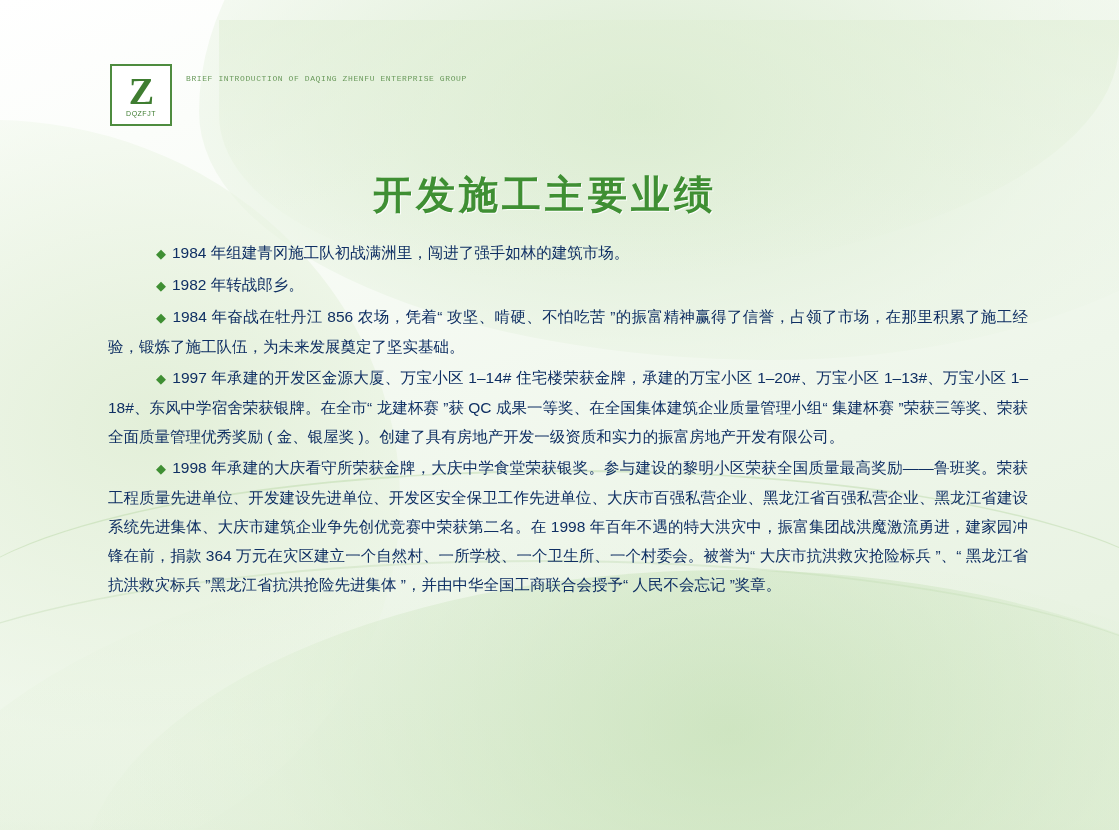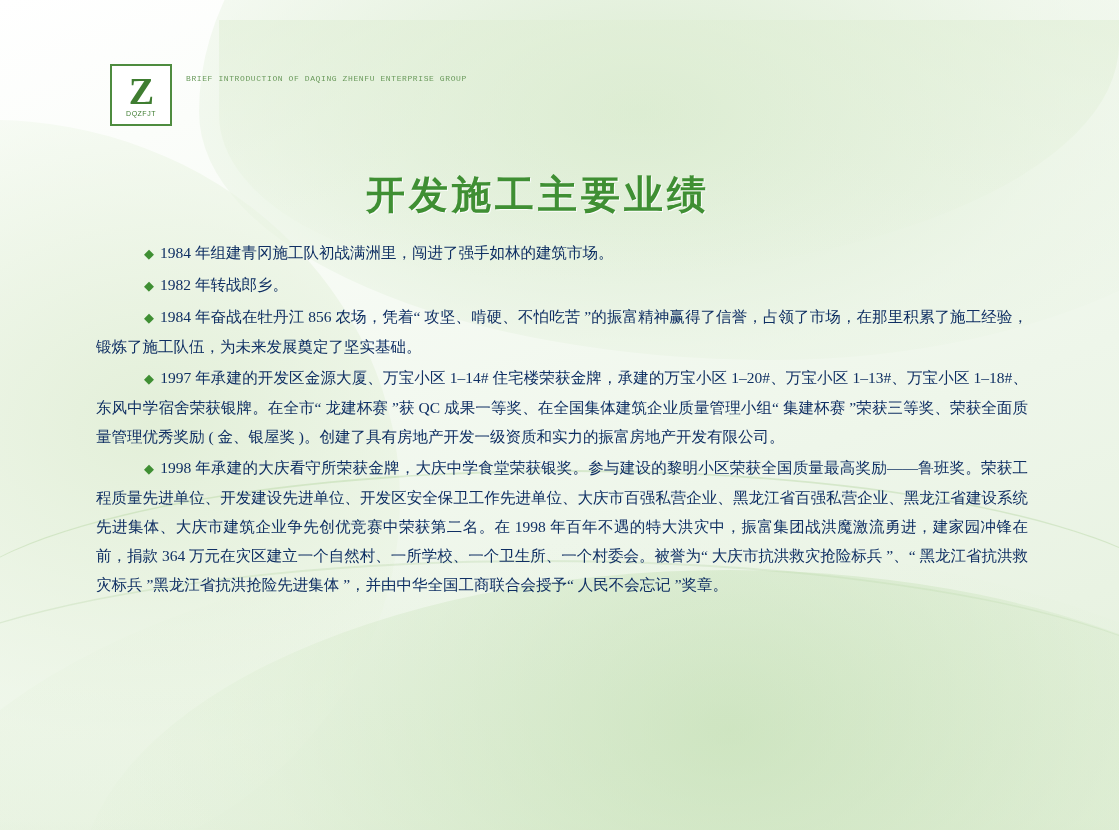--- a/index.html
+++ b/index.html
@@ -138,21 +138,21 @@
     color: #6a9a5c;
     letter-spacing: 0.6px;
     margin-top: 6px;
     font-family: Liberation Mono, monospace;
   }
 
   
   .doc-title {
     position: absolute;
     top: 168px;
-    left: 8px;
+    left: 15px;
     width: 1060px;
     text-align: center;
     font-family: "Liberation Serif", serif;
     font-weight: bold;
     font-size: 39px;
     letter-spacing: 4px;
     color: #3f8f33;
     text-shadow: 1px 1px 0 rgba(255,255,255,0.85);
   }
 
@@ -162,23 +162,22 @@
     top: 238px;
     left: 96px;
     width: 932px;
     font-family: "Liberation Sans", sans-serif;
     font-size: 15.5px;
     line-height: 29px;
     color: #0f2f63;
     text-align: justify;
   }
   .para {
-    margin: 0 0 2px 0;
+    margin: 0 0 2px 12px;
     text-indent: 0;
-    font-family: Liberation Serif, serif;
   }
   .para .bullet {
     color: #3f8f33;
     font-size: 13px;
     margin-right: 6px;
   }
   .para.indent {
     text-indent: 48px;
   }
 </style>

